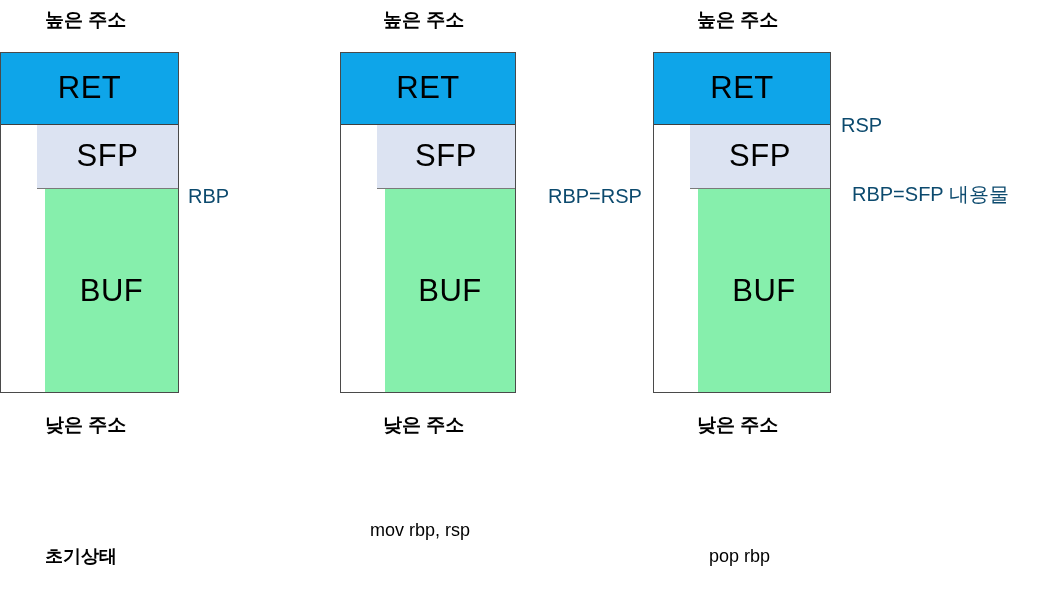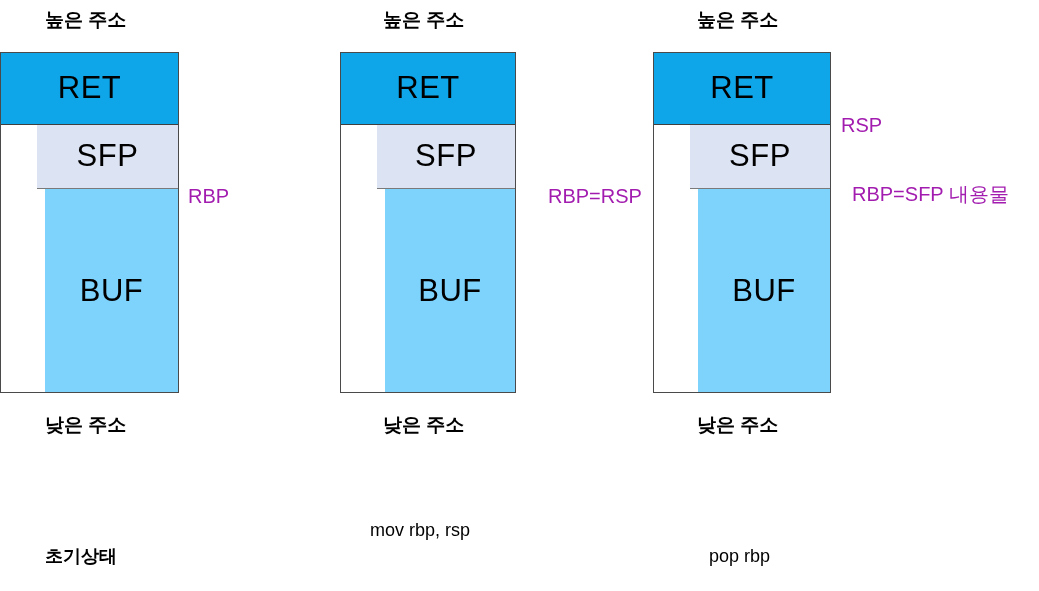--- a/index.html
+++ b/index.html
@@ -39,21 +39,21 @@
   .cell-ret {
     border-bottom: 1px solid #3f3f3f;
     background: #0ea5e9;
   }
   .cell-sfp {
     border-bottom: 1px solid #7a7a7a;
     background: #dce3f2;
     margin-left: 36px;
   }
   .cell-buf {
-    background: #7dd3fc;
+    background: #86efac;
     margin-left: 44px;
   }
   .cell-text {
     font-size: 31px;
     line-height: 1;
     letter-spacing: 0.5px;
     color: #000000;
     font-weight: 400;
   }
   .cell-ret .cell-text,
@@ -66,21 +66,21 @@
     line-height: 1;
     white-space: nowrap;
     color: #000000;
     font-weight: 700;
   }
   .side-label {
     position: absolute;
     font-size: 20px;
     line-height: 1;
     white-space: nowrap;
-    color: #a21caf;
+    color: #0c4a6e;
   }
   .caption {
     position: absolute;
     font-size: 18px;
     line-height: 1;
     white-space: nowrap;
     color: #000000;
   }
   .caption.kr { font-weight: 700; }
   .addr-label.kr { font-weight: 700; }

